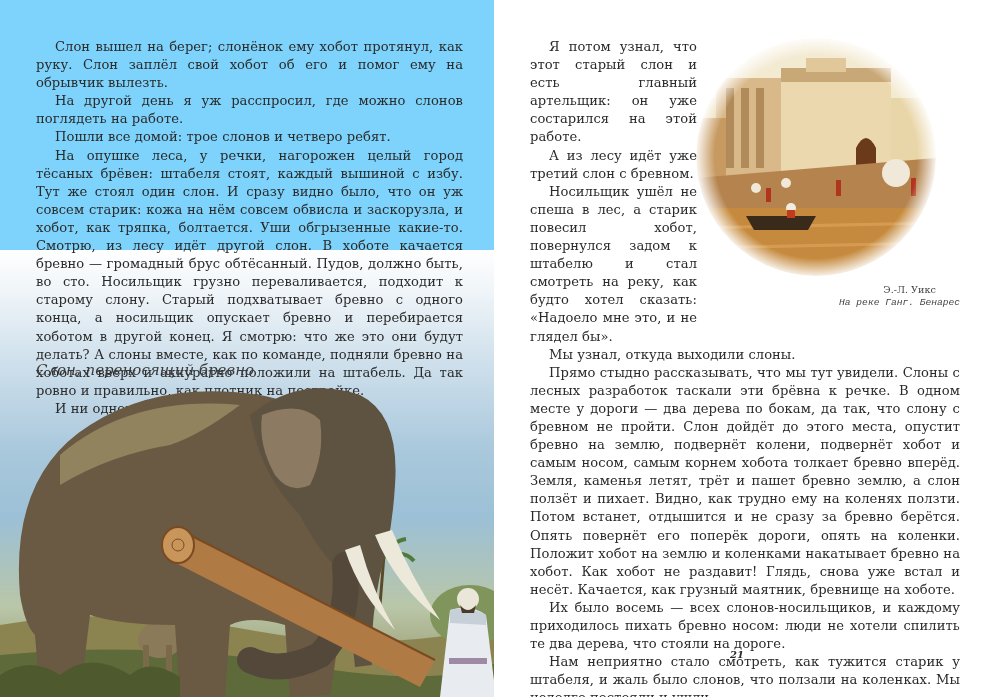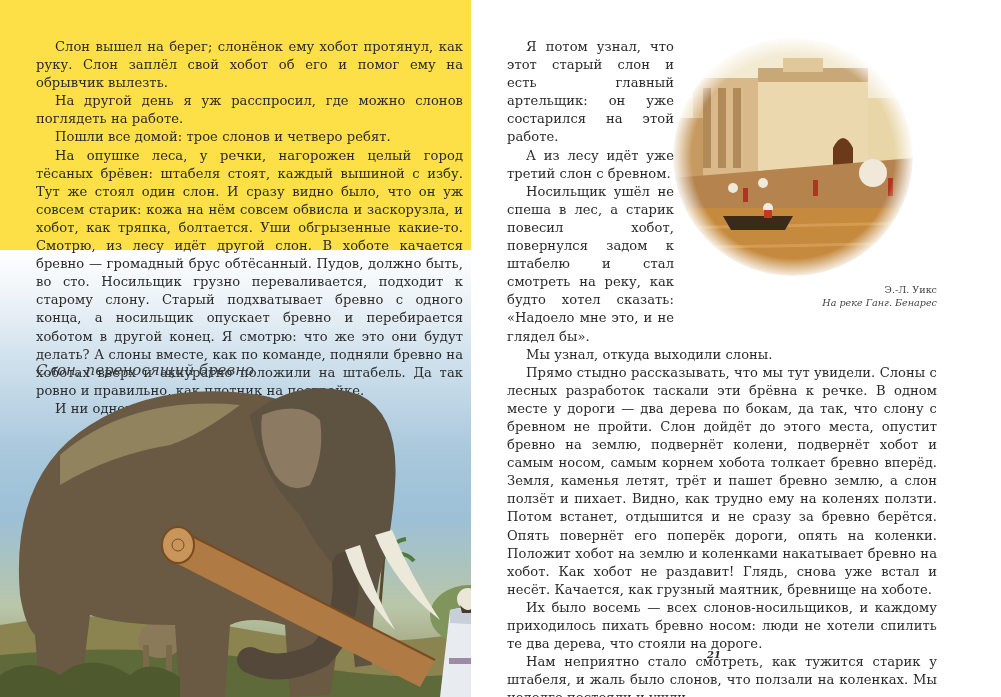--- a/index.html
+++ b/index.html
@@ -3,22 +3,22 @@
 <meta charset="utf-8">
 <style>
   html, body { margin: 0; padding: 0; }
   body {
     width: 1001px; height: 697px; overflow: hidden; position: relative;
     background: #ffffff;
     font-family: "DejaVu Serif", "Liberation Serif", serif;
     color: #2a2a2a;
   }
   .page { position: absolute; top: 0; height: 697px; overflow: hidden; }
-  .page-left { left: 0; width: 501px; background: #fde047; }
-  .page-right { left: 471px; width: 500px; background: #fff; }
+  .page-left { left: 0; width: 501px; background: #7dd3fc; }
+  .page-right { left: 494px; width: 500px; background: #fff; }
   .gutter {
     position: absolute; left: 498px; top: 0; width: 6px; height: 697px;
     background: linear-gradient(to right, rgba(0,0,0,0.03), rgba(0,0,0,0.0));
   }
 
   
   .sky {
     position: absolute; left: 0; top: 250px; width: 501px; height: 447px;
     background: linear-gradient(to bottom, #ffffff 0%, #eef4f8 10%, #cfe0ec 25%, #a9c8dc 45%, #9cc0d6 60%, #b9c6a8 80%, #8f8a5a 100%);
   }
@@ -41,22 +41,22 @@
   .medallion {
     position: absolute; left: 202px; top: 38px; width: 240px; height: 238px;
     border-radius: 50%; overflow: hidden;
     -webkit-mask-image: radial-gradient(circle, #000 60%, transparent 72%);
             mask-image: radial-gradient(circle, #000 60%, transparent 72%);
   }
   .caption-right {
     position: absolute; right: 34px; top: 283px; text-align: right;
     font-size: 9.6px; color: #444; line-height: 13px;
   }
-  .caption-right .auth { display: block; padding-left: 20px; }
-  .caption-right .ttl { display: block; font-style: italic; }
+  .caption-right .auth { display: block; text-align: center; padding-left: 20px; }
+  .caption-right .ttl { display: block; font-style: italic; font-family: Liberation Mono, monospace; }
   .page-number {
     position: absolute; left: 236px; top: 649px;
     font-size: 10px; font-weight: bold; font-style: italic;
   }
 </style>
 </head>
 <body>
 
 <div class="page page-left">
   <div class="sky"></div>

